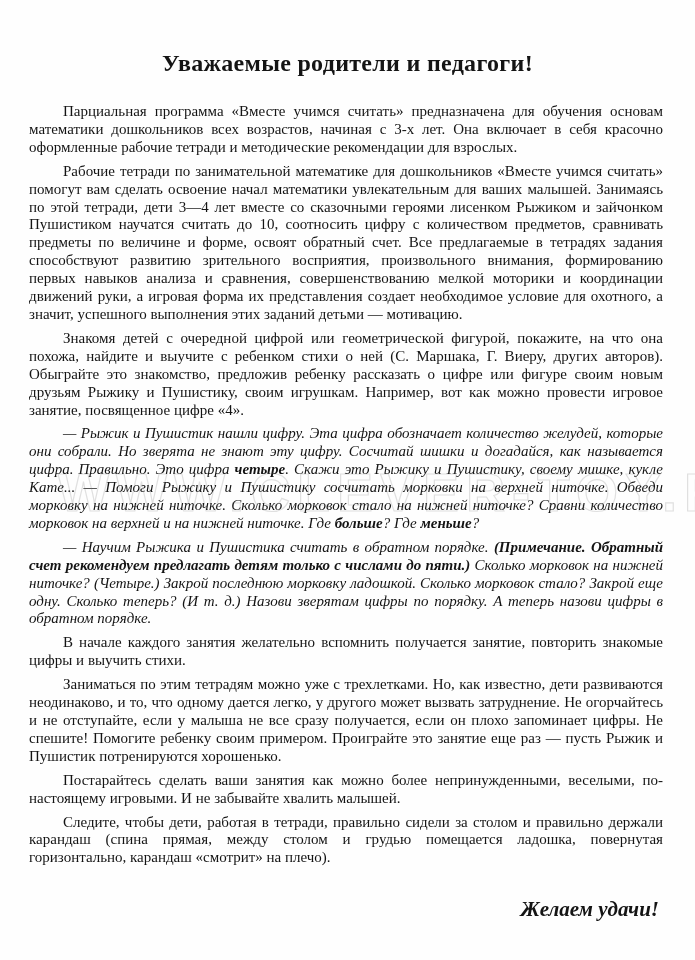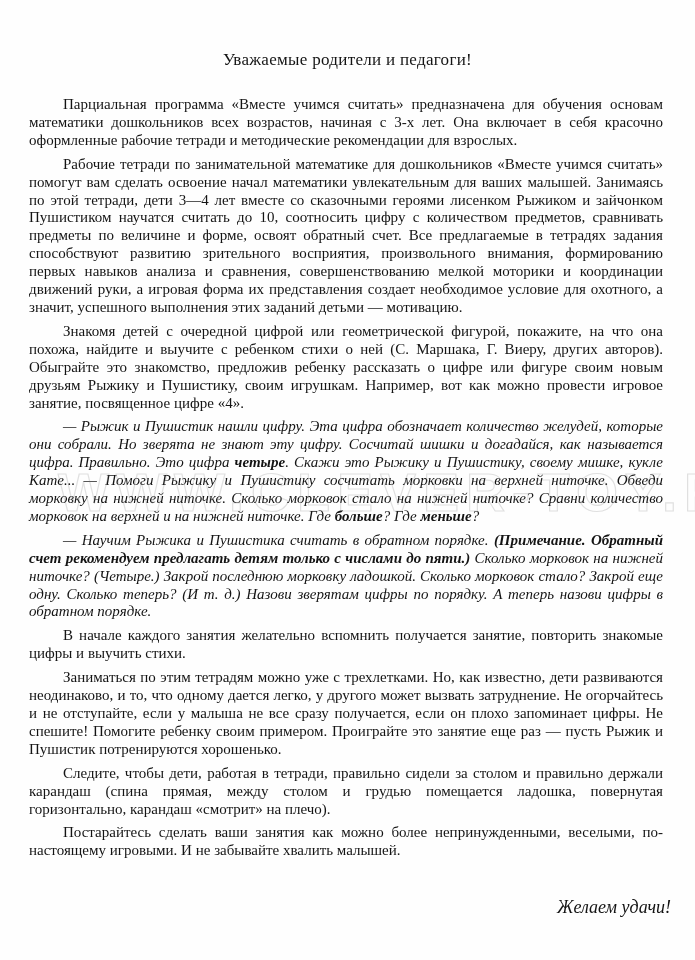--- a/index.html
+++ b/index.html
@@ -12,22 +12,22 @@
     width: 695px;
     height: 960px;
     background: #fefefe;
     overflow: hidden;
     font-family: "Liberation Serif", serif;
     color: #141414;
   }
   .page-title {
     padding-top: 50px;
     text-align: center;
-    font-size: 17px;
-    font-weight: normal;
+    font-size: 24px;
+    font-weight: bold;
     letter-spacing: 0.3px;
   }
   .doc-body {
     margin: 26px 26px 0 23px;
     font-size: 15px;
     line-height: 17.9px;
     text-align: justify;
   }
   .doc-body p.para {
     margin: 6px;
@@ -36,23 +36,23 @@
   }
   .para.italic {
     font-style: italic;
   }
   .run-b {
     font-weight: bold;
   }
   .signoff {
     position: absolute;
     top: 897px;
-    right: 24px;
-    font-size: 18px;
-    font-weight: normal;
+    right: 36px;
+    font-size: 21px;
+    font-weight: bold;
     font-style: italic;
   }
   .watermark {
     position: absolute;
     top: 461px;
     left: 58px;
     font-family: "Liberation Sans", sans-serif;
     font-size: 54px;
     font-weight: bold;
     letter-spacing: 7px;
@@ -71,20 +71,20 @@
   <div class="page-title">Уважаемые родители и педагоги!</div>
 
   <div class="doc-body">
       <p class="para"><span>Парциальная программа «Вместе учимся считать» предназначена для обучения основам математики дошкольников всех возрастов, начиная с 3-х лет. Она включает в себя красочно оформленные рабочие тетради и методические рекомендации для взрослых.</span></p>
       <p class="para"><span>Рабочие тетради по занимательной математике для дошкольников «Вместе учимся считать» помогут вам сделать освоение начал математики увлекательным для ваших малышей. Занимаясь по этой тетради, дети 3—4 лет вместе со сказочными героями лисенком Рыжиком и зайчонком Пушистиком научатся считать до 10, соотносить цифру с количеством предметов, сравнивать предметы по величине и форме, освоят обратный счет. Все предлагаемые в тетрадях задания способствуют развитию зрительного восприятия, произвольного внимания, формированию первых навыков анализа и сравнения, совершенствованию мелкой моторики и координации движений руки, а игровая форма их представления создает необходимое условие для охотного, а значит, успешного выполнения этих заданий детьми — мотивацию.</span></p>
       <p class="para"><span>Знакомя детей с очередной цифрой или геометрической фигурой, покажите, на что она похожа, найдите и выучите с ребенком стихи о ней (С. Маршака, Г. Виеру, других авторов). Обыграйте это знакомство, предложив ребенку рассказать о цифре или фигуре своим новым друзьям Рыжику и Пушистику, своим игрушкам. Например, вот как можно провести игровое занятие, посвященное цифре «4».</span></p>
       <p class="para italic"><span>— Рыжик и Пушистик нашли цифру. Эта цифра обозначает количество желудей, которые они собрали. Но зверята не знают эту цифру. Сосчитай шишки и догадайся, как называется цифра. Правильно. Это цифра </span><span class="run-b">четыре</span><span>. Скажи это Рыжику и Пушистику, своему мишке, кукле Кате... — Помоги Рыжику и Пушистику сосчитать морковки на верхней ниточке. Обведи морковку на нижней ниточке. Сколько морковок стало на нижней ниточке? Сравни количество морковок на верхней и на нижней ниточке. Где </span><span class="run-b">больше</span><span>? Где </span><span class="run-b">меньше</span><span>?</span></p>
       <p class="para italic"><span>— Научим Рыжика и Пушистика считать в обратном порядке. </span><span class="run-b">(Примечание. Обратный счет рекомендуем предлагать детям только с числами до пяти.)</span><span> Сколько морковок на нижней ниточке? (Четыре.) Закрой последнюю морковку ладошкой. Сколько морковок стало? Закрой еще одну. Сколько теперь? (И т. д.) Назови зверятам цифры по порядку. А теперь назови цифры в обратном порядке.</span></p>
       <p class="para"><span>В начале каждого занятия желательно вспомнить получается занятие, повторить знакомые цифры и выучить стихи.</span></p>
       <p class="para"><span>Заниматься по этим тетрадям можно уже с трехлетками. Но, как известно, дети развиваются неодинаково, и то, что одному дается легко, у другого может вызвать затруднение. Не огорчайтесь и не отступайте, если у малыша не все сразу получается, если он плохо запоминает цифры. Не спешите! Помогите ребенку своим примером. Проиграйте это занятие еще раз — пусть Рыжик и Пушистик потренируются хорошенько.</span></p>
+      <p class="para"><span>Постарайтесь сделать ваши занятия как можно более непринужденными, веселыми, по-настоящему игровыми. И не забывайте хвалить малышей.</span></p>
       <p class="para"><span>Следите, чтобы дети, работая в тетради, правильно сидели за столом и правильно держали карандаш (спина прямая, между столом и грудью помещается ладошка, повернутая горизонтально, карандаш «смотрит» на плечо).</span></p>
-      <p class="para"><span>Постарайтесь сделать ваши занятия как можно более непринужденными, веселыми, по-настоящему игровыми. И не забывайте хвалить малышей.</span></p>
     </div>
 
   <div class="watermark">WWW.CLEVER-TOY.RU</div>
 
   <div class="signoff">Желаем удачи!</div>
 </div>
 
 </body></html>

